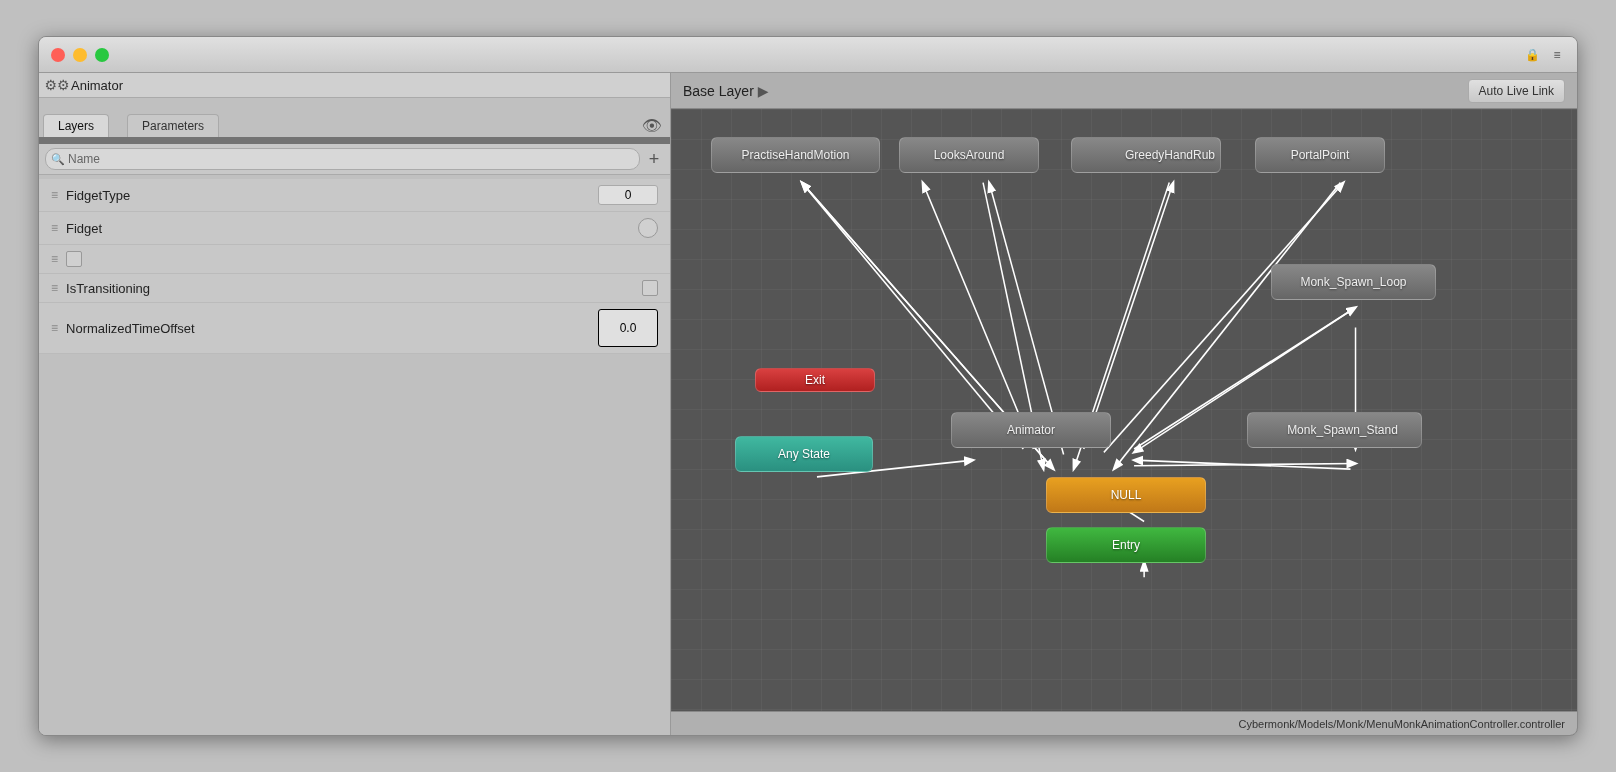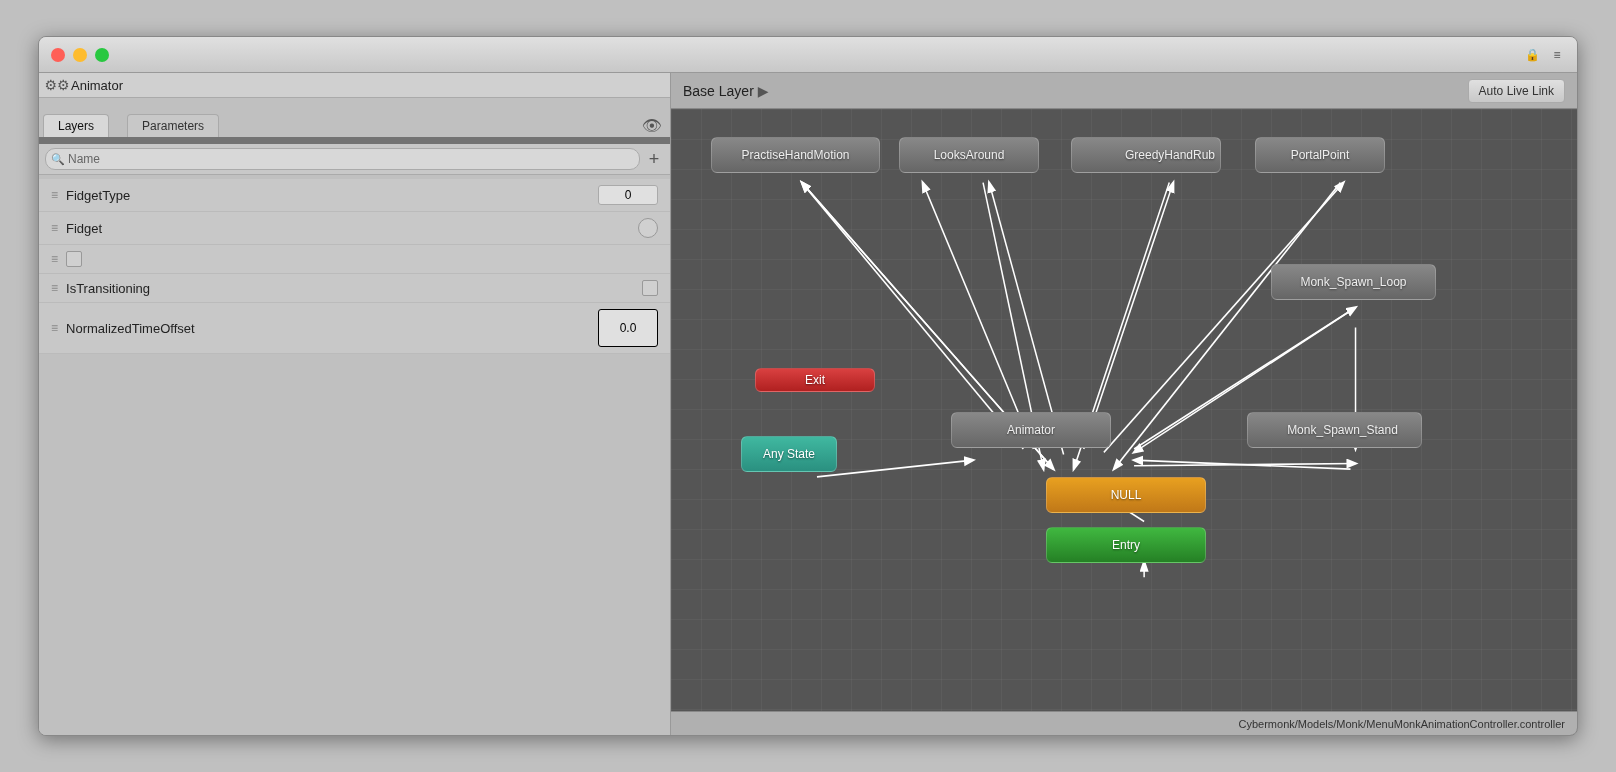--- a/index.html
+++ b/index.html
@@ -471,21 +471,21 @@
         </div>
 
         <div class="state-node state-gray" style="left: 600px; top: 155px; width: 165px; height: 36px;">
           <span>Monk_Spawn_Loop</span>
         </div>
 
         <div class="state-node state-red" style="left: 70px; top: 259px; width: 120px; height: 24px; margin-left: 14px;">
           <span>Exit</span>
         </div>
 
-        <div class="state-node state-teal" style="left: 70px; top: 327px; width: 96px; height: 36px;">
+        <div class="state-node state-teal" style="left: 64px; top: 327px; width: 138px; height: 36px;">
           <span>Any State</span>
         </div>
 
         <div class="state-node state-gray" style="left: 280px; top: 303px; width: 160px; height: 36px;">
           <span>Animator</span>
         </div>
 
         <div class="state-node state-gray" style="left: 576px; top: 303px; width: 175px; height: 36px; padding-left: 16px;">
           <span>Monk_Spawn_Stand</span>
         </div>

